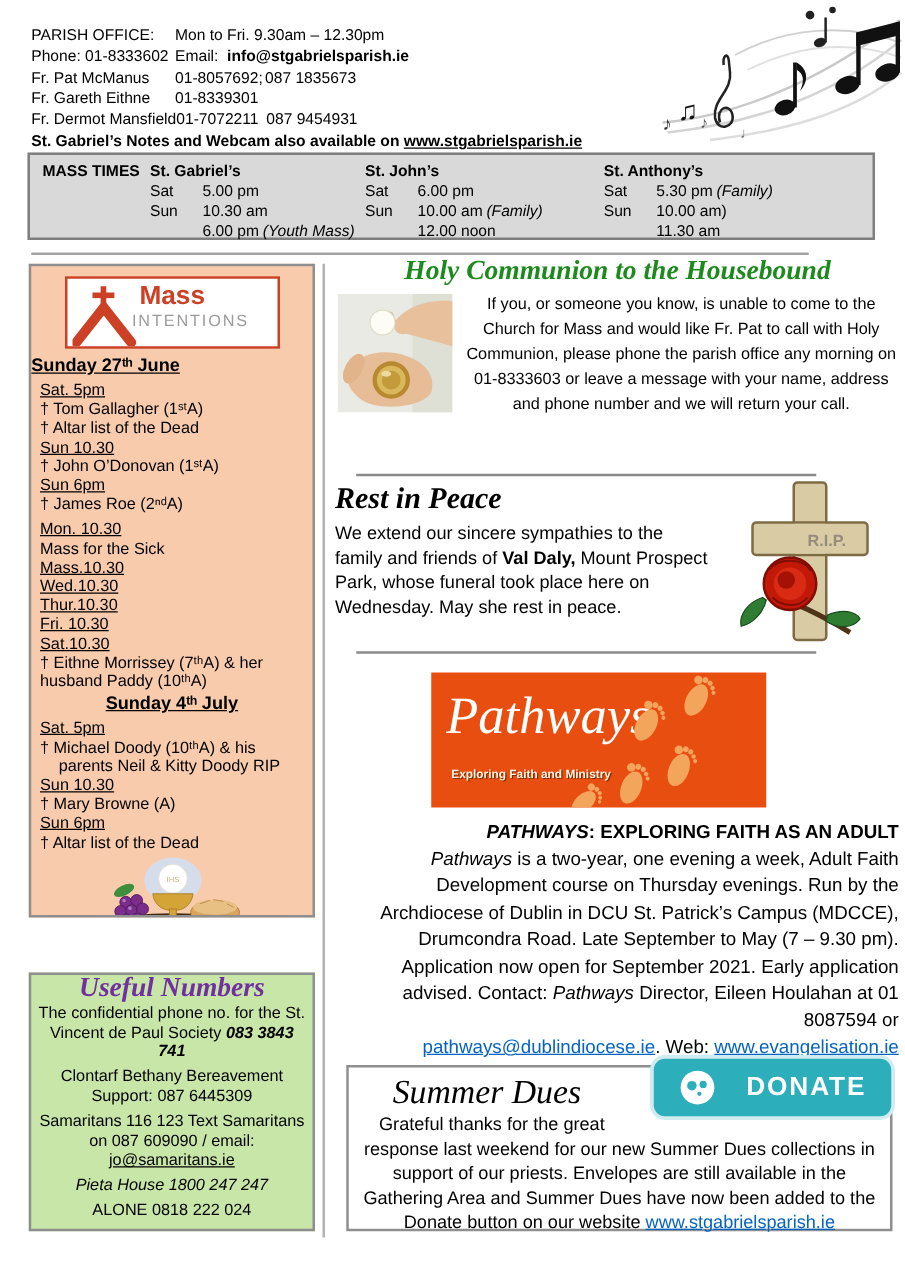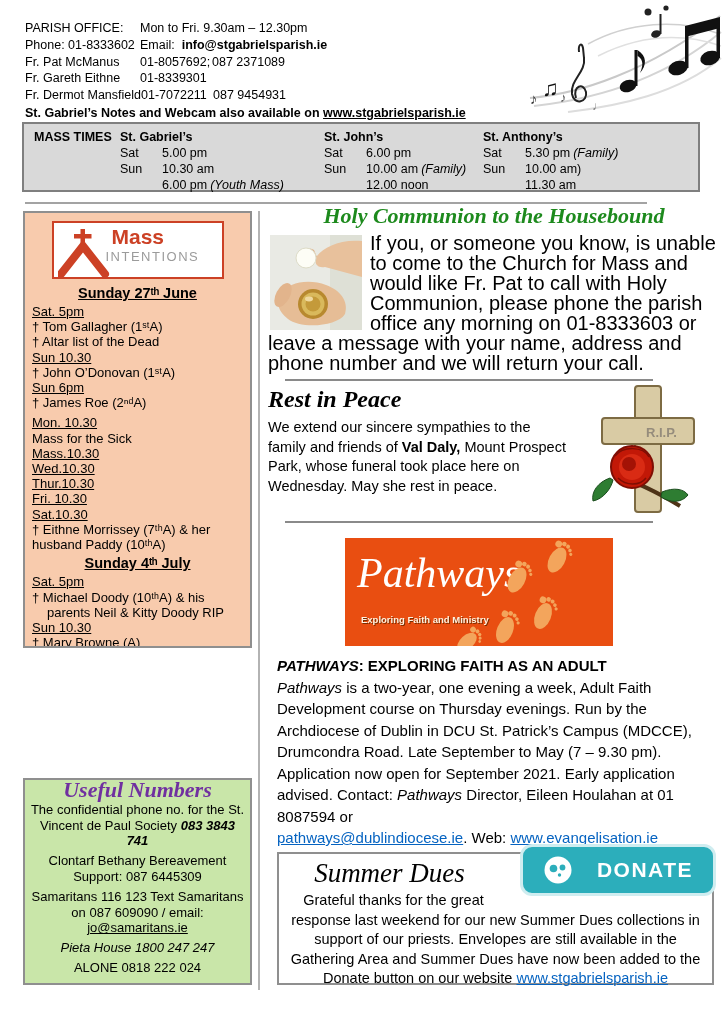--- a/index.html
+++ b/index.html
@@ -16,39 +16,39 @@
   .webcam{font-weight:bold;margin-top:1px;}
   .u{text-decoration:underline;}
 
   .music{position:absolute;left:528px;top:2px;}
 
   
   .massbox{position:absolute;left:22px;top:122px;width:674px;height:66px;background:#D9D9D9;
            border:2px solid #7f7f7f;font-size:12.5px;line-height:16px;}
   .mt-label{position:absolute;left:10px;top:5px;font-weight:bold;}
   .church{position:absolute;top:5px;white-space:nowrap;}
-  .chu-0{left:96px;}.chu-1{left:300px;}.chu-2{left:459px;}
+  .chu-0{left:96px;}.chu-1{left:268px;}.chu-2{left:459px;}
   .chname{font-weight:bold;}
   .day{display:inline-block;width:42px;}
   .nt{font-style:italic;margin-left:3px;}
 
   .rule{position:absolute;background:#a3a3a3;}
   #rule-top{left:25px;top:202px;width:622px;height:2px;}
   #vrule{left:258px;top:211px;width:2px;height:779px;background:#b3b3b3;}
   .divline{position:absolute;left:285px;width:368px;height:2px;background:#8a8a8a;}
 
   
-  .peach{position:absolute;left:23px;top:211px;width:229px;height:437px;background:#F8CBAD;
+  .peach{position:absolute;left:23px;top:211px;width:229px;height:523px;background:#F8CBAD;
          border:2px solid #8f8f8f;box-sizing:border-box;overflow:hidden;}
   .mi-logo{width:172px;height:58px;margin:8px auto 0;background:#fff;border:2px solid #CC4125;
            position:relative;box-sizing:border-box;}
   .mi-word1{position:absolute;left:58px;top:2px;color:#CC4125;font-weight:bold;font-size:21px;}
   .mi-word2{position:absolute;left:52px;top:26px;color:#9b9b9b;font-size:13px;letter-spacing:1.5px;}
   .mi-roof{position:absolute;left:4px;top:4px;}
-  .mi-title{text-align:center;font-weight:bold;text-decoration:underline;font-size:14.5px;margin-top:6px;}
+  .mi-title{font-weight:bold;text-decoration:underline;font-size:14.5px;margin-top:6px;}
   .mi-list{padding:3px 7px 0;font-size:13px;line-height:15.2px;}
   .mi-time{text-decoration:underline;}
   .mi-head{font-weight:bold;text-decoration:underline;text-align:center;font-size:14.5px;margin:4px 0 3px;}
   .gap{margin-top:5px;}
   .indent2{padding-left:15px;text-indent:-15px;}
   .euch{display:block;margin:3px auto 0;}
 
   
   .green{position:absolute;left:23px;top:778px;width:229px;height:207px;background:#C9E6A9;
          border:2px solid #8f8f8f;box-sizing:border-box;text-align:center;
@@ -56,38 +56,38 @@
   .un-title{font-family:"Liberation Serif","DejaVu Serif",serif;font-style:italic;font-weight:bold;
             font-size:22px;color:#7030A0;margin-top:2px;}
   .green p{margin:4px 3px;}
   .bi{font-weight:bold;font-style:italic;}
   .ital{font-style:italic;}
 
   
   .hb{position:absolute;left:268px;top:203px;width:452px;}
   .hb-title{text-align:center;color:#1d8a1d;font-family:"Liberation Serif","DejaVu Serif",serif;
             font-style:italic;font-weight:bold;font-size:22px;}
-  .hb-body{margin-top:4px;text-align:left;font-size:20px;line-height:20px;}
+  .hb-body{margin-top:4px;text-align:center;font-size:13px;line-height:20px;}
   .hb-img{float:left;width:92px;height:95px;margin:2px 8px 2px 2px;}
 
   
   .rip{position:absolute;left:268px;top:386px;width:452px;height:134px;}
   .rip-title{width:300px;text-align:left;font-family:"Liberation Serif","DejaVu Serif",serif;
              font-style:italic;font-weight:bold;font-size:24px;}
   .rip-body{width:304px;font-size:14.5px;line-height:19.5px;margin-top:5px;}
   .rip-img{position:absolute;right:10px;top:-4px;}
 
   
   .pw-logo{position:absolute;left:345px;top:538px;width:268px;height:108px;background:#E94E11;overflow:hidden;}
   .pw-name{position:absolute;left:12px;top:14px;font-family:"Liberation Serif","DejaVu Serif",serif;
            font-style:italic;font-size:42px;color:#fff;line-height:1;}
   .pw-sub{position:absolute;left:16px;top:76px;font-size:9.5px;font-weight:bold;color:#FFF2E0;
           text-shadow:1px 1px 0 #7a2d00;}
   .pw-feet{position:absolute;left:0;top:0;}
-  .pw-text{position:absolute;left:277px;top:655px;width:442px;font-size:15px;line-height:21.5px;}
+  .pw-text{position:absolute;left:277px;top:655px;width:442px;font-size:15px;line-height:21.5px;text-align:right;}
   .pw-h{font-weight:bold;}
   .pw-text .it{font-style:italic;}
   a.blue,.blue{color:#0563C1;text-decoration:underline;}
 
   
   .sd-box{position:absolute;left:277px;top:852px;width:437px;height:133px;border:2px solid #8f8f8f;
           background:#fff;box-sizing:border-box;}
   .sd-spacer{float:right;width:212px;height:46px;}
   .sd-title{text-align:center;font-family:"Liberation Serif","DejaVu Serif",serif;font-style:italic;
             font-size:27px;margin-top:4px;}
@@ -107,21 +107,21 @@
       <span class="hc1">PARISH OFFICE:</span>
       <span class="hc2">Mon to Fri. 9.30am – 12.30pm</span>
     </div>
     <div class="hrow">
       <span class="hc1">Phone: 01-8333602</span>
       <span class="hc2"><span>Email:</span>&nbsp; <span class="bold">info@stgabrielsparish.ie</span></span>
     </div>
     <div class="hrow">
       <span class="hc1">Fr. Pat McManus</span>
       <span class="hc2">01-8057692;</span>
-      <span class="hc3">087 2371089</span>
+      <span class="hc3">087 1835673</span>
     </div>
     <div class="hrow">
       <span class="hc1">Fr. Gareth Eithne</span>
       <span class="hc2">01-8339301</span>
     </div>
     <div class="hrow">
       <span class="hc1">Fr. Dermot Mansfield</span>
       <span class="hc2">01-7072211</span>
       <span class="hc3">087 9454931</span>
     </div>

